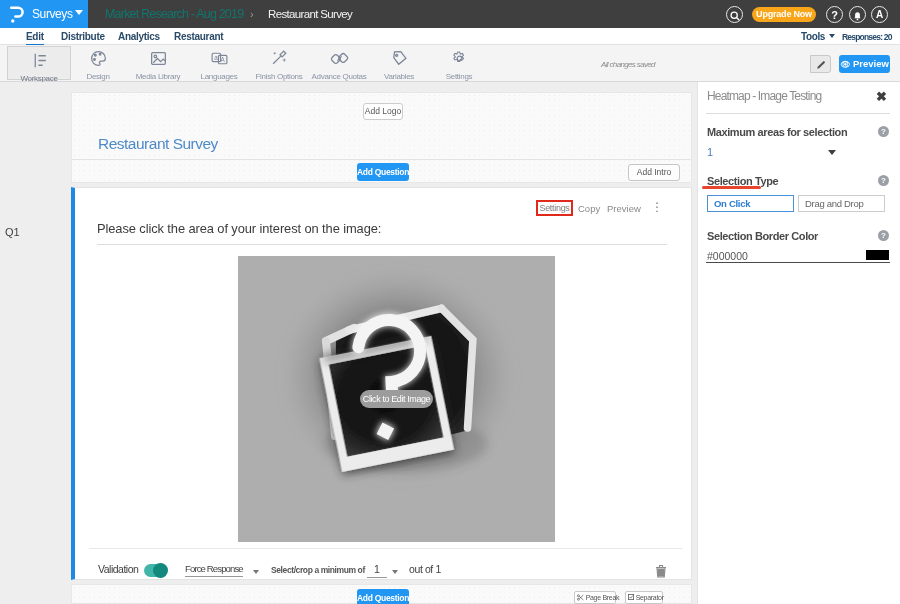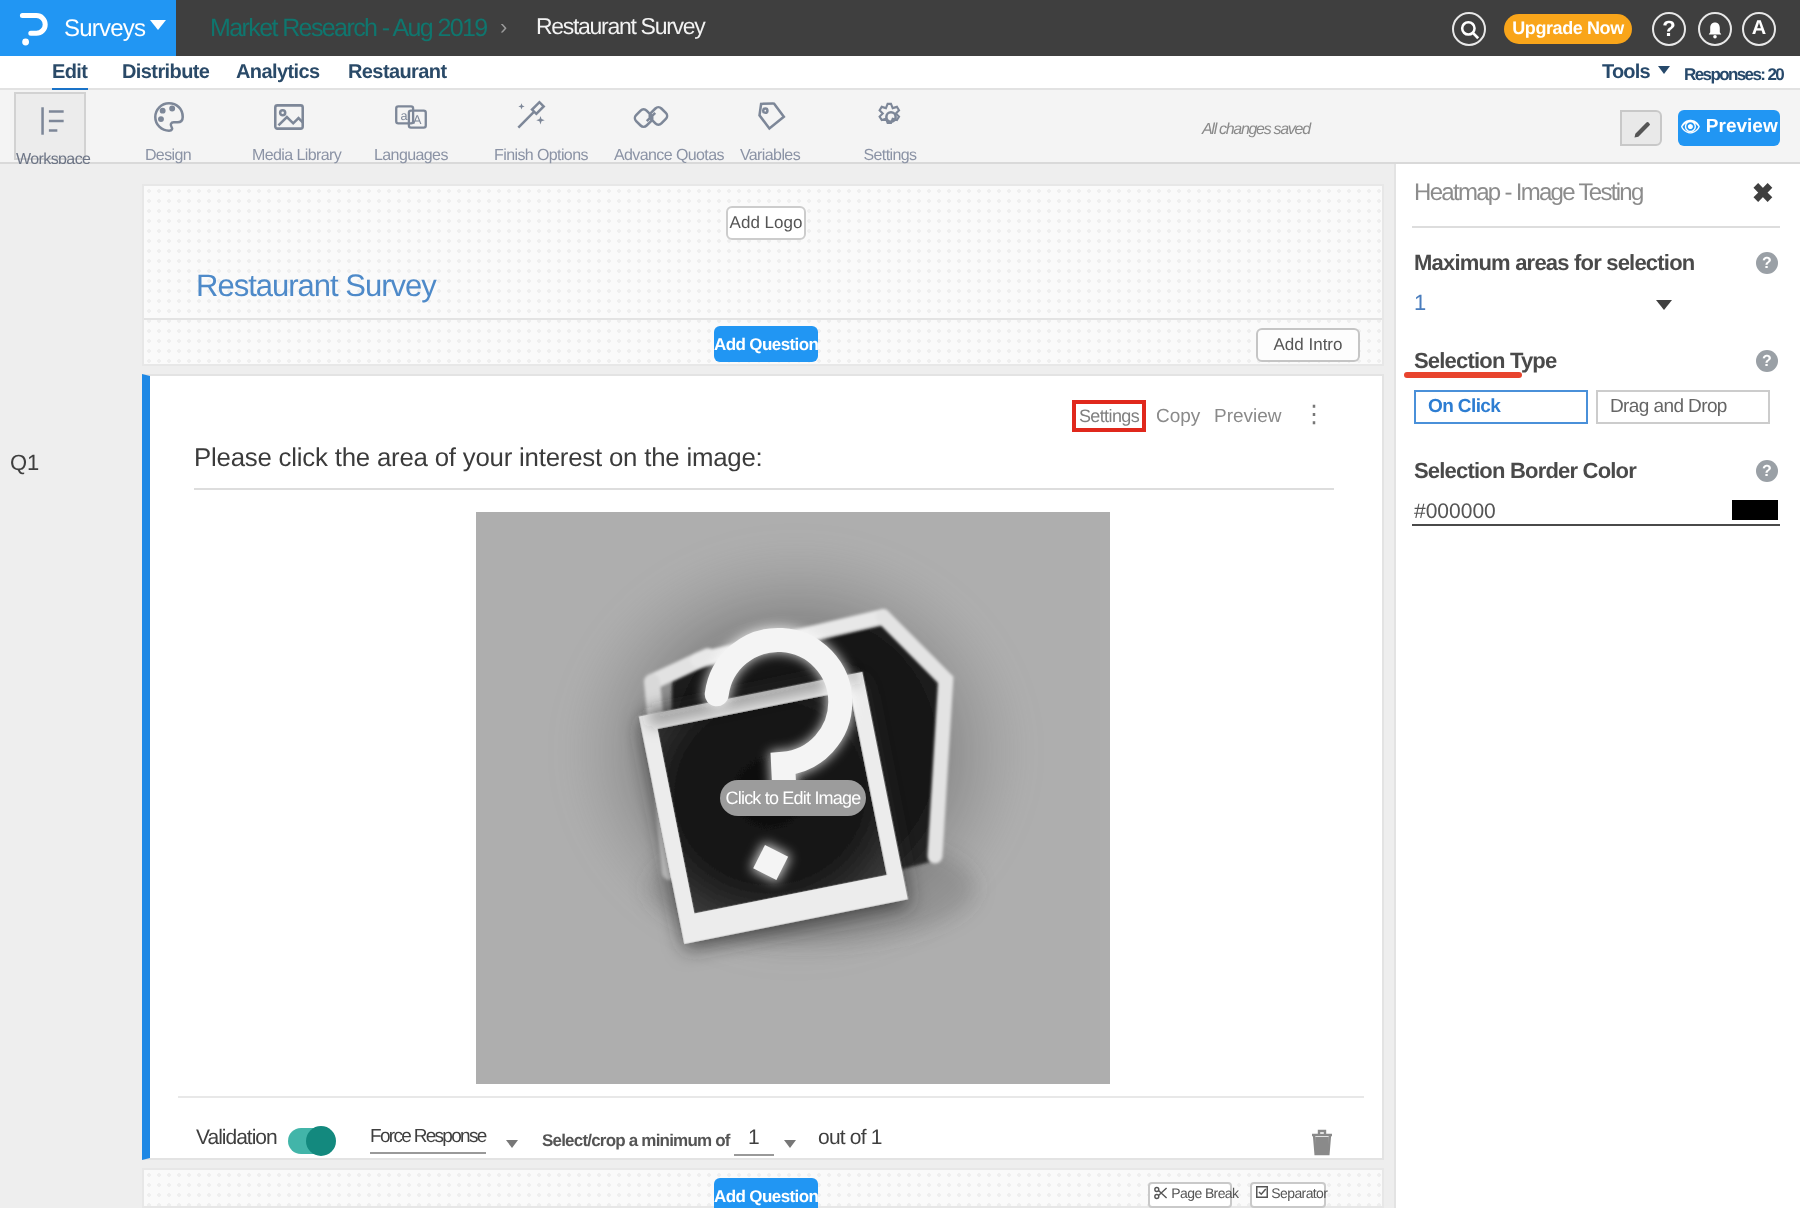--- a/index.html
+++ b/index.html
@@ -21,21 +21,21 @@
   
   #tabbar { position:absolute; left:0; top:28px; width:900px; height:17px; background:#fff; border-bottom:1px solid #e2e2e2; }
   .tab { position:absolute; top:3px; font-size:10px; font-weight:bold; color:#2a4a68; letter-spacing:-0.3px; white-space:nowrap;margin-left:19px; }
   #tab-edit { left:7px; border-bottom:2px solid #1a73c8; padding-bottom:2px; }
   #tools { position:absolute; left:801px; top:3px; font-size:10px; font-weight:bold; color:#27496b; letter-spacing:-0.4px; white-space:nowrap; }
   #tools:after { content:""; display:inline-block; margin-left:4px; vertical-align:2px; border-left:3.5px solid transparent; border-right:3.5px solid transparent; border-top:4px solid #27496b; }
   #responses { position:absolute; left:842px; top:3.5px; font-size:8.5px; font-weight:bold; color:#27496b; letter-spacing:-0.8px; white-space:nowrap; }
 
   
   #toolbar { position:absolute; left:0; top:45px; width:900px; height:37px; background:#f4f4f4; border-bottom:1px solid #d9d9d9; }
-  .titem { position:absolute; top:0; width:36px; height:36px; text-align:center; }
+  .titem { position:absolute; top:0; width:64px; height:36px; text-align:center; }
   .titem svg { margin-top:4px; }
   .tlabel { font-size:8px; color:#8b93a5; margin-top:0px; letter-spacing:-0.3px; white-space:nowrap; }
   #t-workspace { left:7px; top:1px; height:34px; background:#ececec; border:1px solid #d2d2d2; }
   #saved { position:absolute; left:601px; top:15px; font-size:8px; letter-spacing:-0.65px; font-style:italic; color:#8a8a8a; white-space:nowrap; }
   #urlbox { position:absolute; left:666px; top:10px; width:165px; height:18px; background:#fff; border:1px solid #c8c8c8; border-radius:3px; font-size:8.5px; letter-spacing:-0.3px; color:#555; line-height:16px; padding-left:5px; white-space:nowrap; overflow:hidden; }
   #pencilbox { position:absolute; left:810px; top:10px; width:21px; height:18px; background:#e9e9e9; border:1px solid #c8c8c8; border-radius:0 3px 3px 0; text-align:center; }
   #previewbtn { position:absolute; left:839px; top:10px; width:51px; height:18px; background:#2196f3; border-radius:3px; color:#fff; font-size:9.5px; font-weight:bold; text-align:center; line-height:18px; }
 
   
   #main { position:absolute; left:0; top:82px; width:900px; height:522px; background:#eeeeee; }

